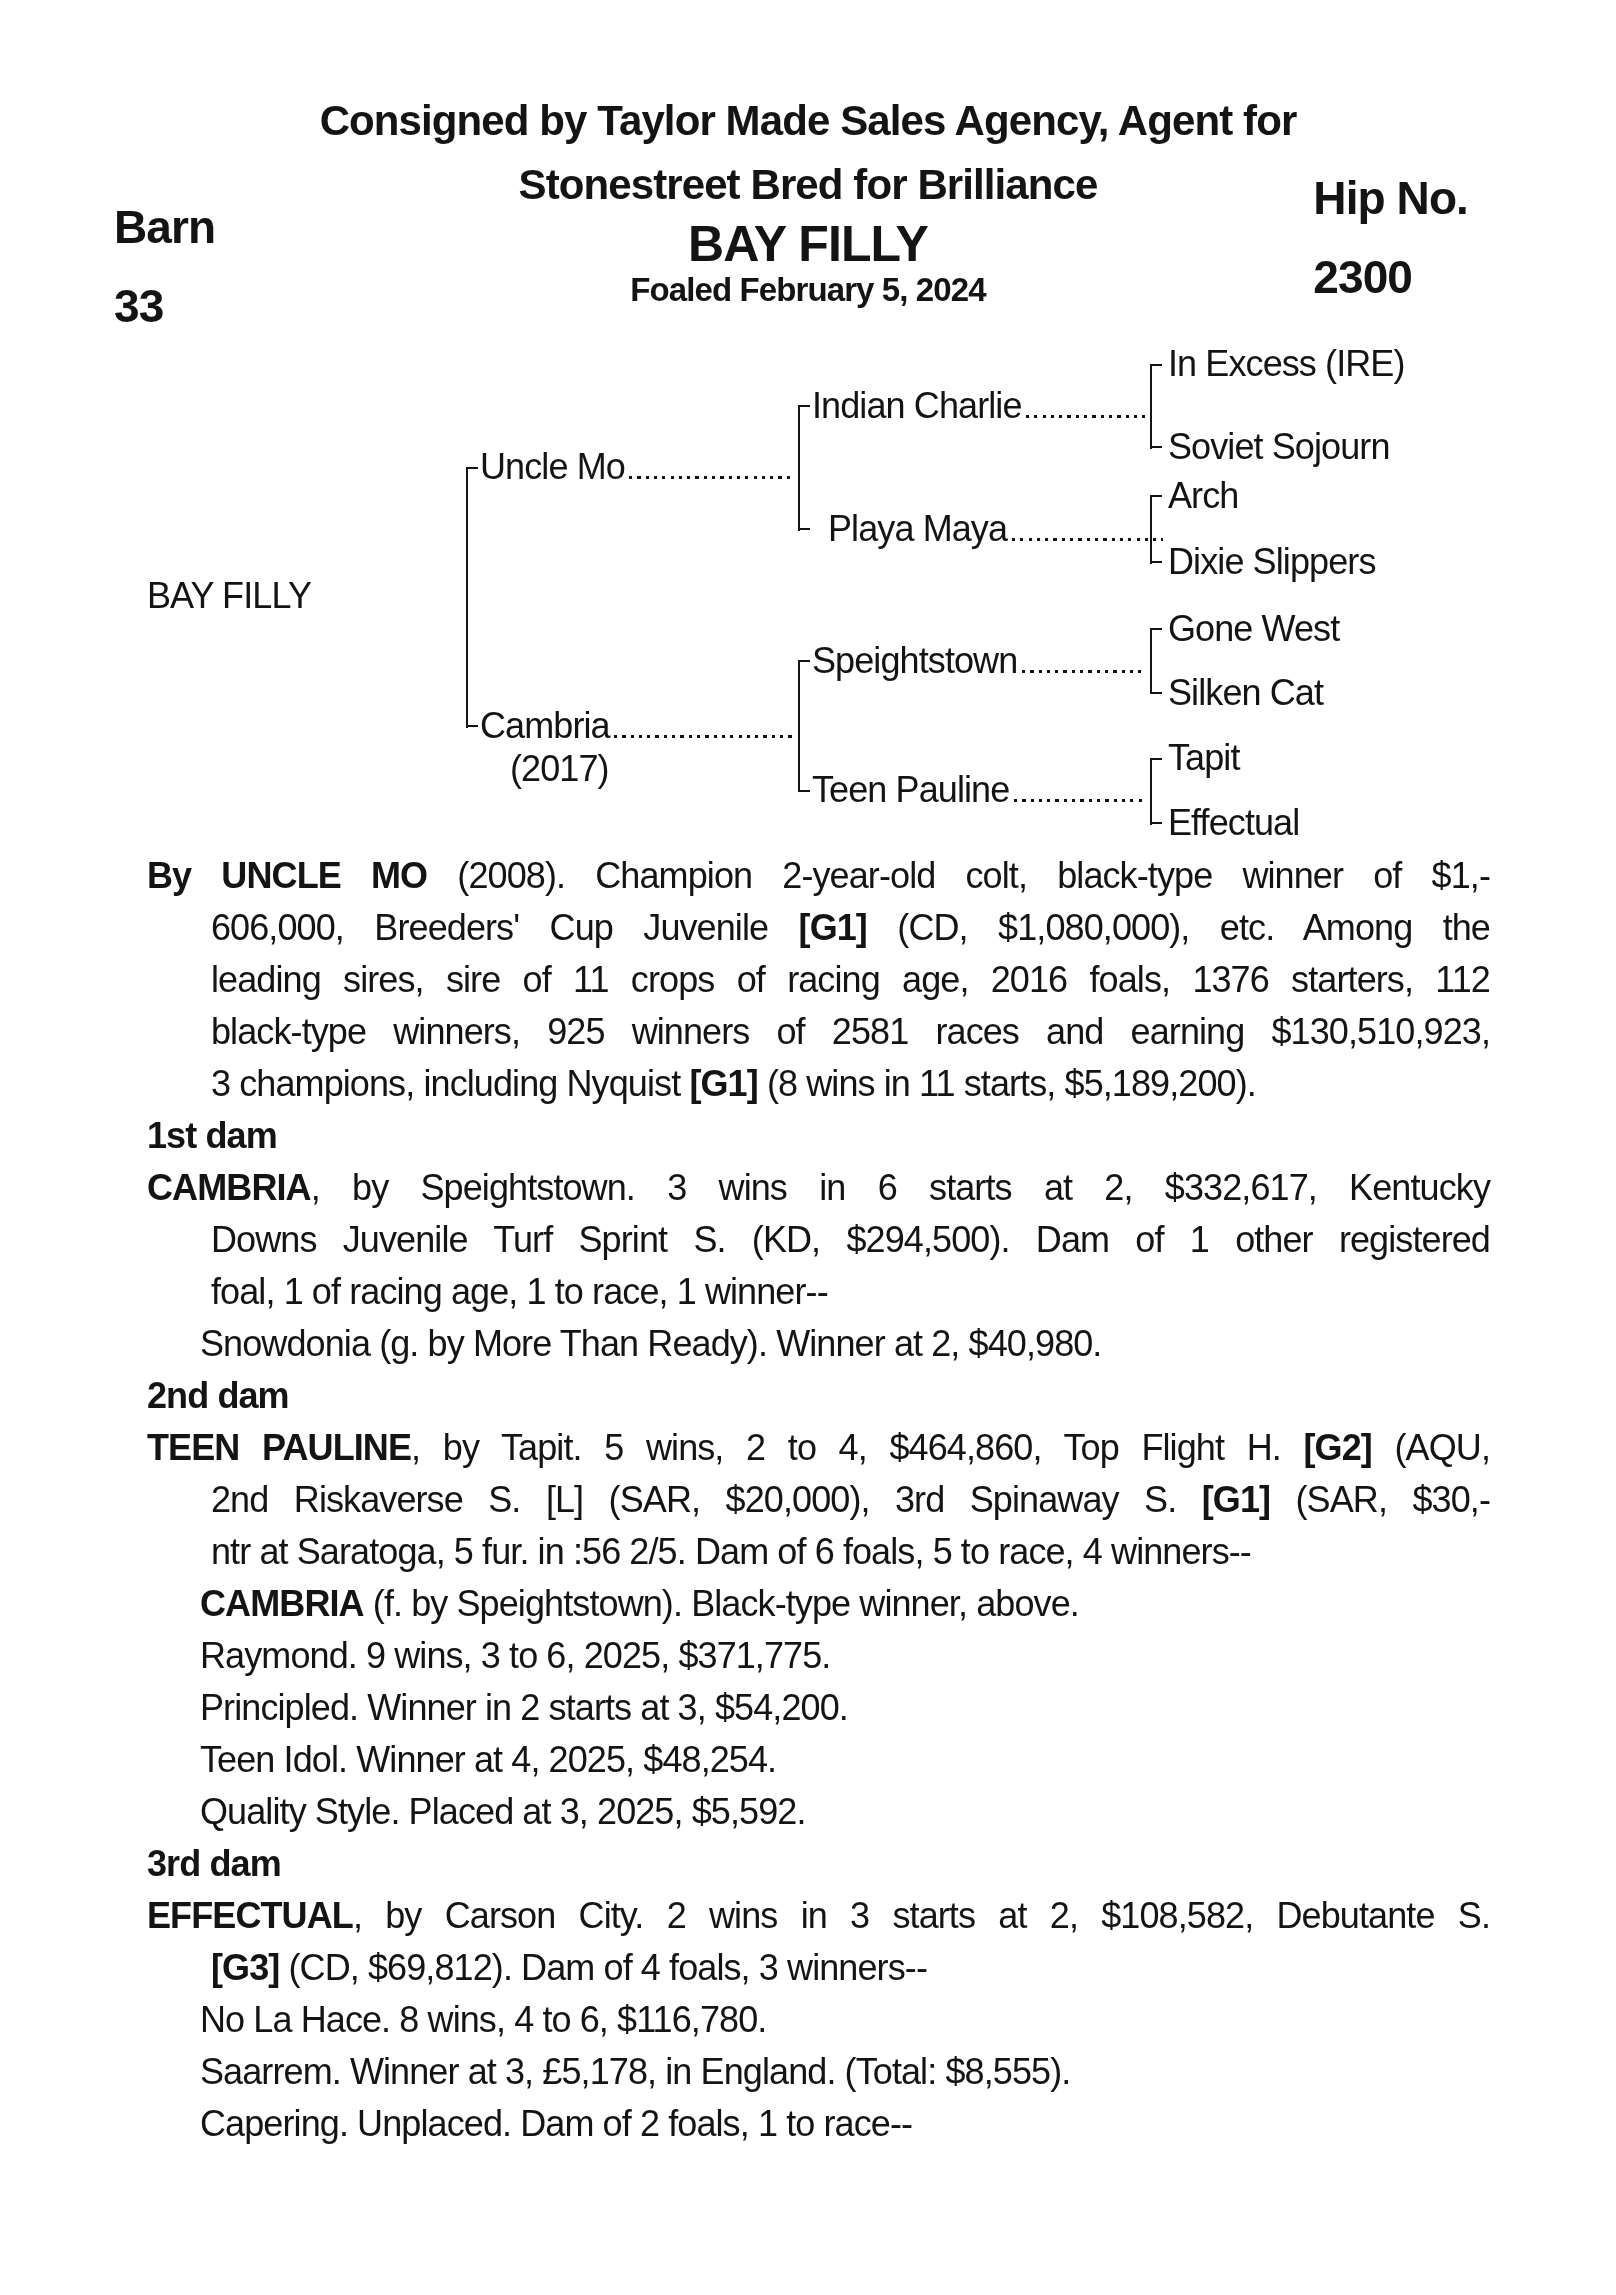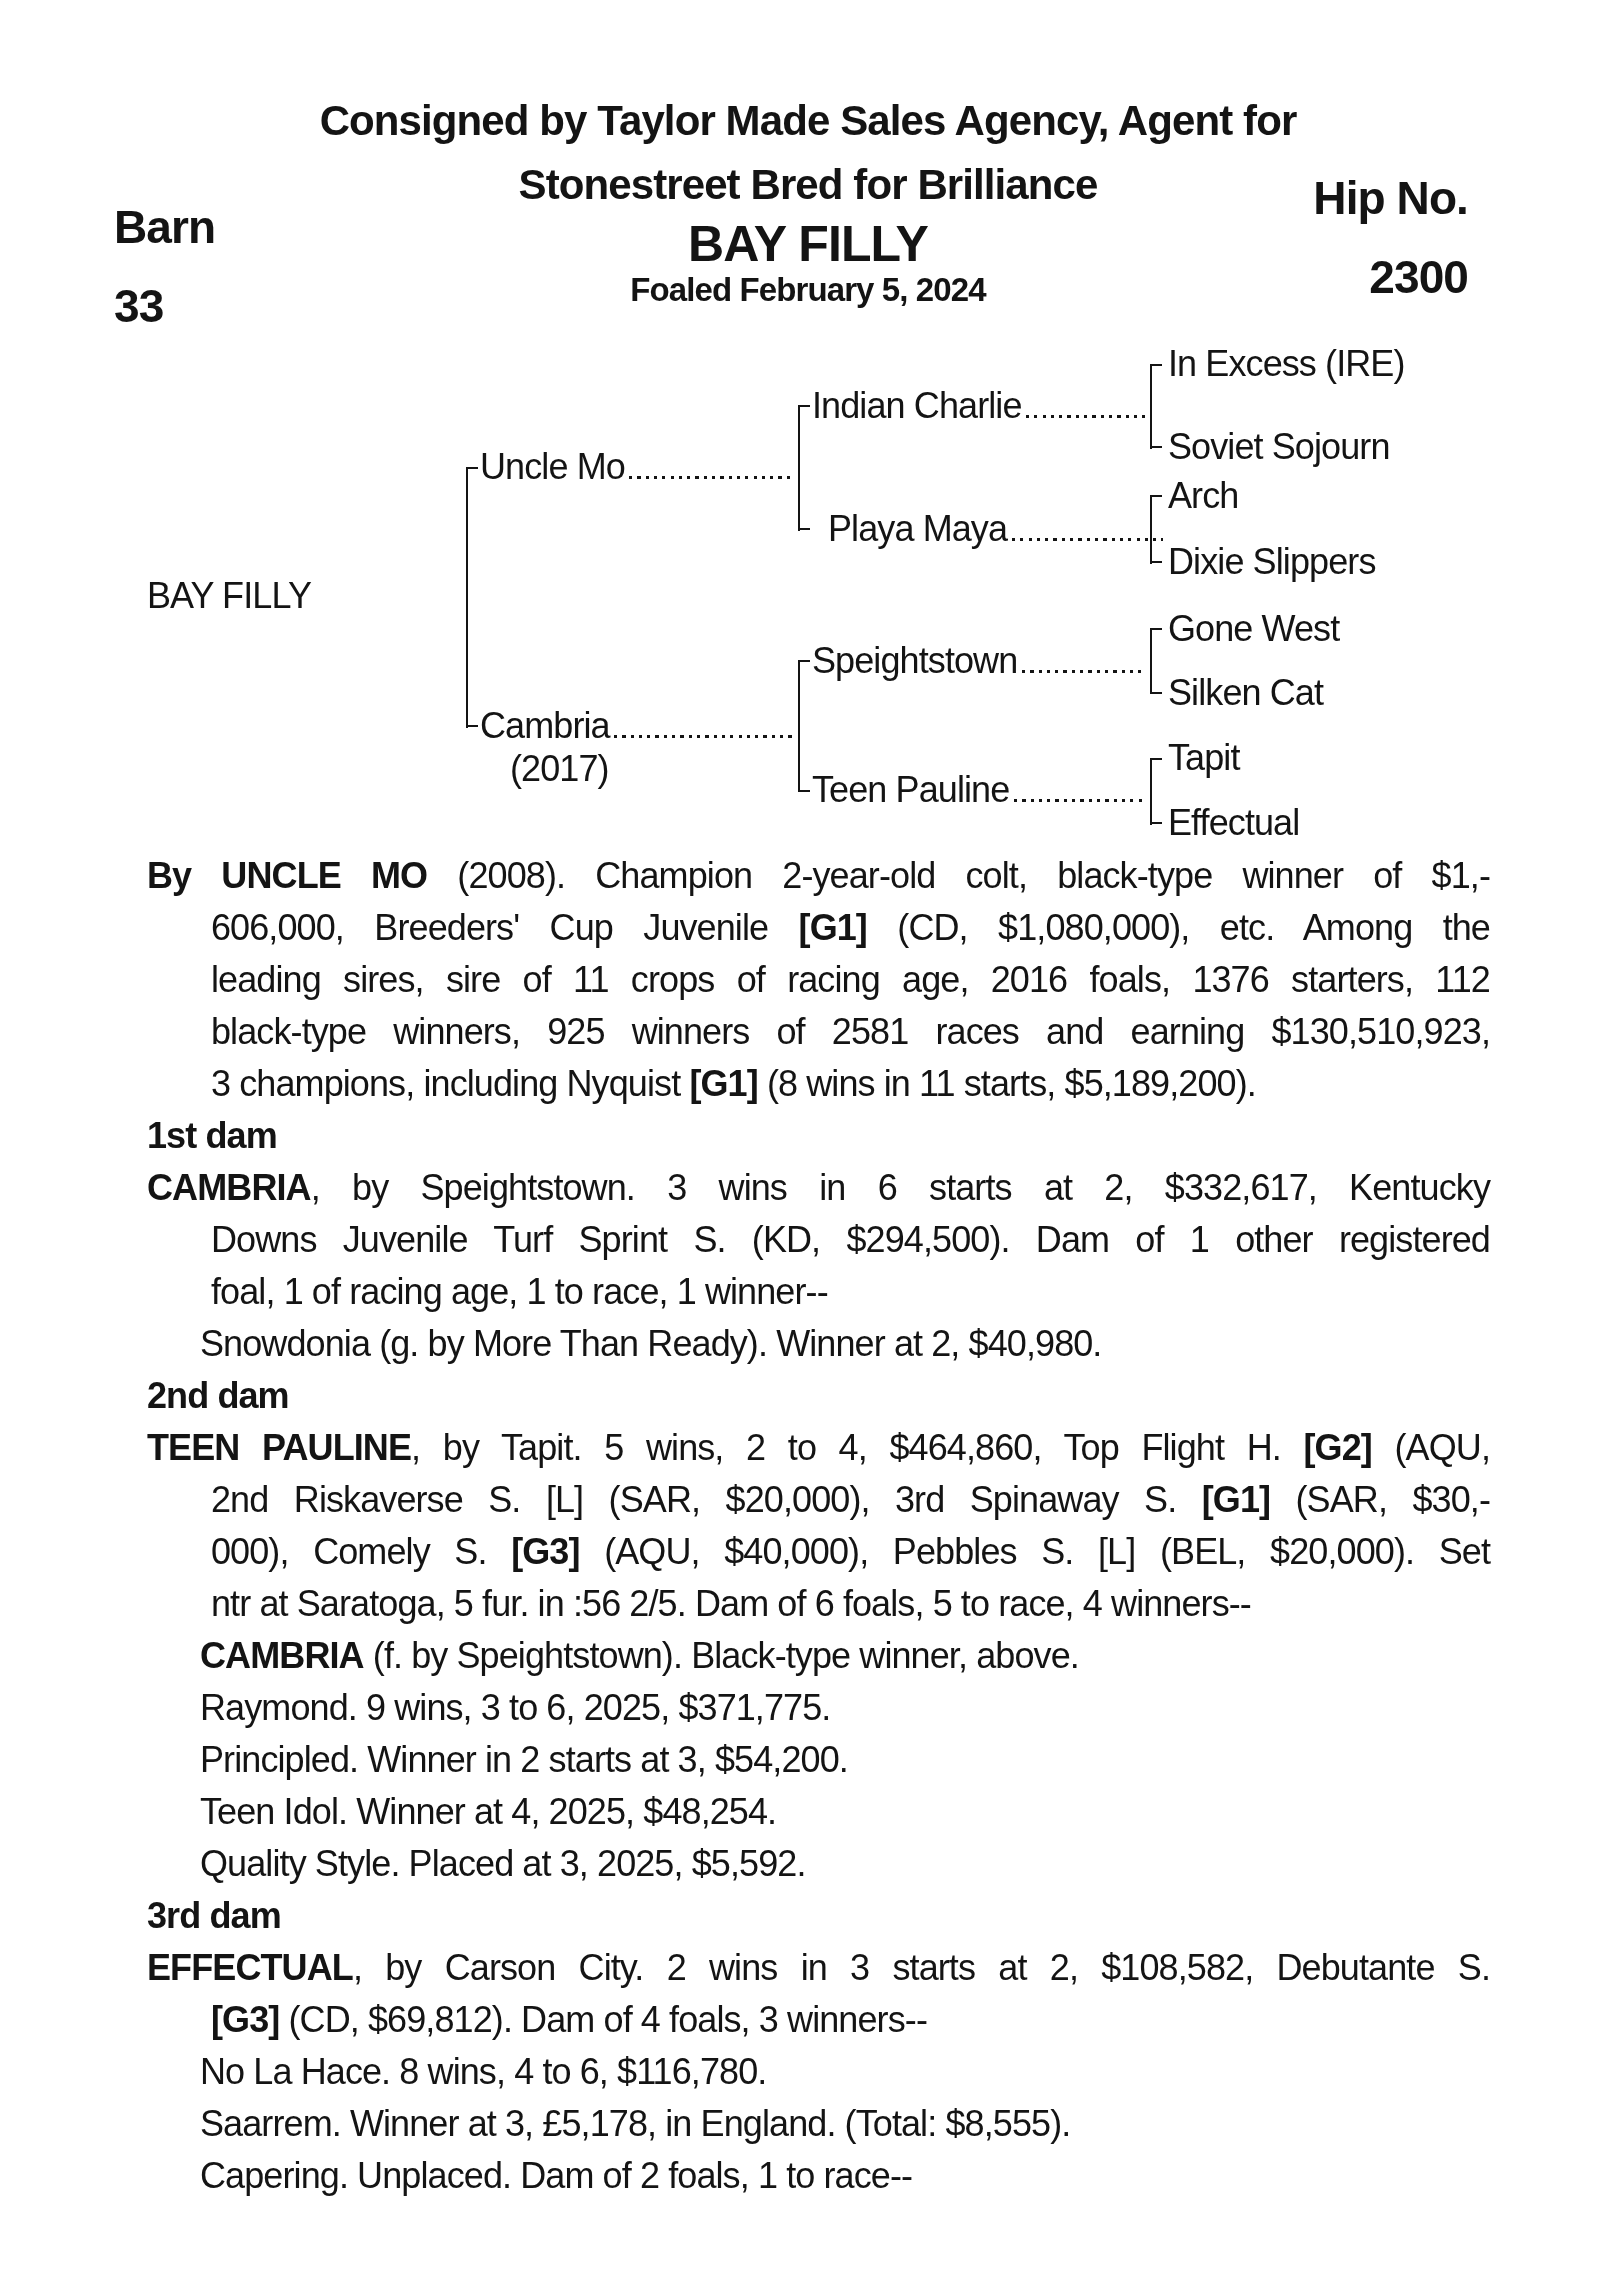--- a/index.html
+++ b/index.html
@@ -14,21 +14,21 @@
   
   .hdr-center{
     position:absolute;left:126px;top:0;width:1364px;text-align:center;
   }
   .hdr-consignor1{position:absolute;left:0;top:97px;width:100%;font-size:42px;font-weight:bold;letter-spacing:-0.9px;}
   .hdr-consignor2{position:absolute;left:0;top:161px;width:100%;font-size:42px;font-weight:bold;letter-spacing:-0.9px;}
   .hdr-title{position:absolute;left:0;top:215px;width:100%;font-size:50px;font-weight:bold;letter-spacing:-0.9px;}
   .hdr-foaled{position:absolute;left:0;top:271px;width:100%;font-size:33px;font-weight:bold;letter-spacing:-0.9px;}
   .barn{position:absolute;left:114px;top:175px;font-size:46px;font-weight:bold;letter-spacing:-0.9px;line-height:1;margin-top:29px;}
   .barn .num{display:block;margin-top:33px;}
-  .hip{position:absolute;right:148px;top:175px;font-size:46px;font-weight:bold;letter-spacing:-0.9px;line-height:1;text-align:right;}
+  .hip{position:absolute;right:148px;top:175px;font-size:46px;font-weight:bold;letter-spacing:-0.9px;line-height:1;}
   .hip .num{display:block;margin-top:33px;}
   
   .ped{position:absolute;left:0;top:0;width:100%;height:100%;font-size:36px;letter-spacing:-0.9px;}
   .ped .name{position:absolute;height:39px;line-height:39px;white-space:nowrap;}
   .ped .cell{position:absolute;height:39px;display:flex;align-items:stretch;}
   .ped .cell .nm{line-height:39px;white-space:nowrap;}
   .ped .cell .leader{
     flex:1;margin:0 2.8px 7.3px 4.6px;align-self:flex-end;height:3.2px;
     background:repeating-linear-gradient(90deg,#141414 0 3.2px,transparent 3.2px 8.3px);
   }
@@ -127,21 +127,20 @@
       <div class="ln ind1 just"><span>black-type winners, 925 winners of 2581 races and earning $130,510,923,</span></div>
       <div class="ln ind1"><span>3 champions, including Nyquist </span><b>[G1]</b><span> (8 wins in 11 starts, $5,189,200).</span></div>
       <div class="ln ind0"><b>1st dam</b></div>
       <div class="ln ind0 just"><b>CAMBRIA</b><span>, by Speightstown. 3 wins in 6 starts at 2, $332,617, Kentucky</span></div>
       <div class="ln ind1 just"><span>Downs Juvenile Turf Sprint S. (KD, $294,500). Dam of 1 other registered</span></div>
       <div class="ln ind1"><span>foal, 1 of racing age, 1 to race, 1 winner--</span></div>
       <div class="ln ind2"><span>Snowdonia (g. by More Than Ready). Winner at 2, $40,980.</span></div>
       <div class="ln ind0"><b>2nd dam</b></div>
       <div class="ln ind0 just"><b>TEEN PAULINE</b><span>, by Tapit. 5 wins, 2 to 4, $464,860, Top Flight H. </span><b>[G2]</b><span> (AQU,</span></div>
       <div class="ln ind1 just"><span>2nd Riskaverse S. [L] (SAR, $20,000), 3rd Spinaway S. </span><b>[G1]</b><span> (SAR, $30,-</span></div>
-      <div class="ln ind1 just"><span>000), Comely S. </span><b>[G3]</b><span> (AQU, $40,000), Pebbles S. [L] (BEL, $20,000). Set</span></div>
       <div class="ln ind1"><span>ntr at Saratoga, 5 fur. in :56 2/5. Dam of 6 foals, 5 to race, 4 winners--</span></div>
       <div class="ln ind2"><b>CAMBRIA</b><span> (f. by Speightstown). Black-type winner, above.</span></div>
       <div class="ln ind2"><span>Raymond. 9 wins, 3 to 6, 2025, $371,775.</span></div>
       <div class="ln ind2"><span>Principled. Winner in 2 starts at 3, $54,200.</span></div>
       <div class="ln ind2"><span>Teen Idol. Winner at 4, 2025, $48,254.</span></div>
       <div class="ln ind2"><span>Quality Style. Placed at 3, 2025, $5,592.</span></div>
       <div class="ln ind0"><b>3rd dam</b></div>
       <div class="ln ind0 just"><b>EFFECTUAL</b><span>, by Carson City. 2 wins in 3 starts at 2, $108,582, Debutante S.</span></div>
       <div class="ln ind1"><b>[G3]</b><span> (CD, $69,812). Dam of 4 foals, 3 winners--</span></div>
       <div class="ln ind2"><span>No La Hace. 8 wins, 4 to 6, $116,780.</span></div>

